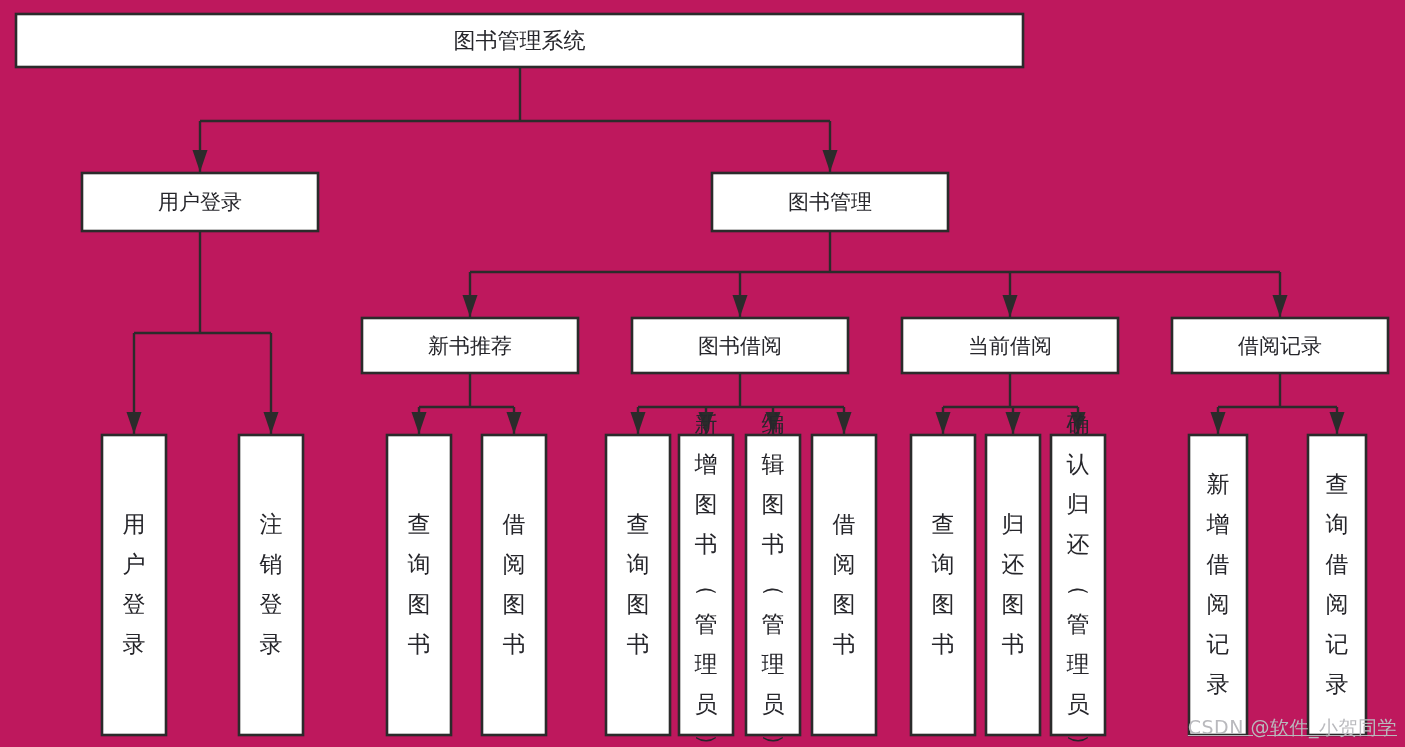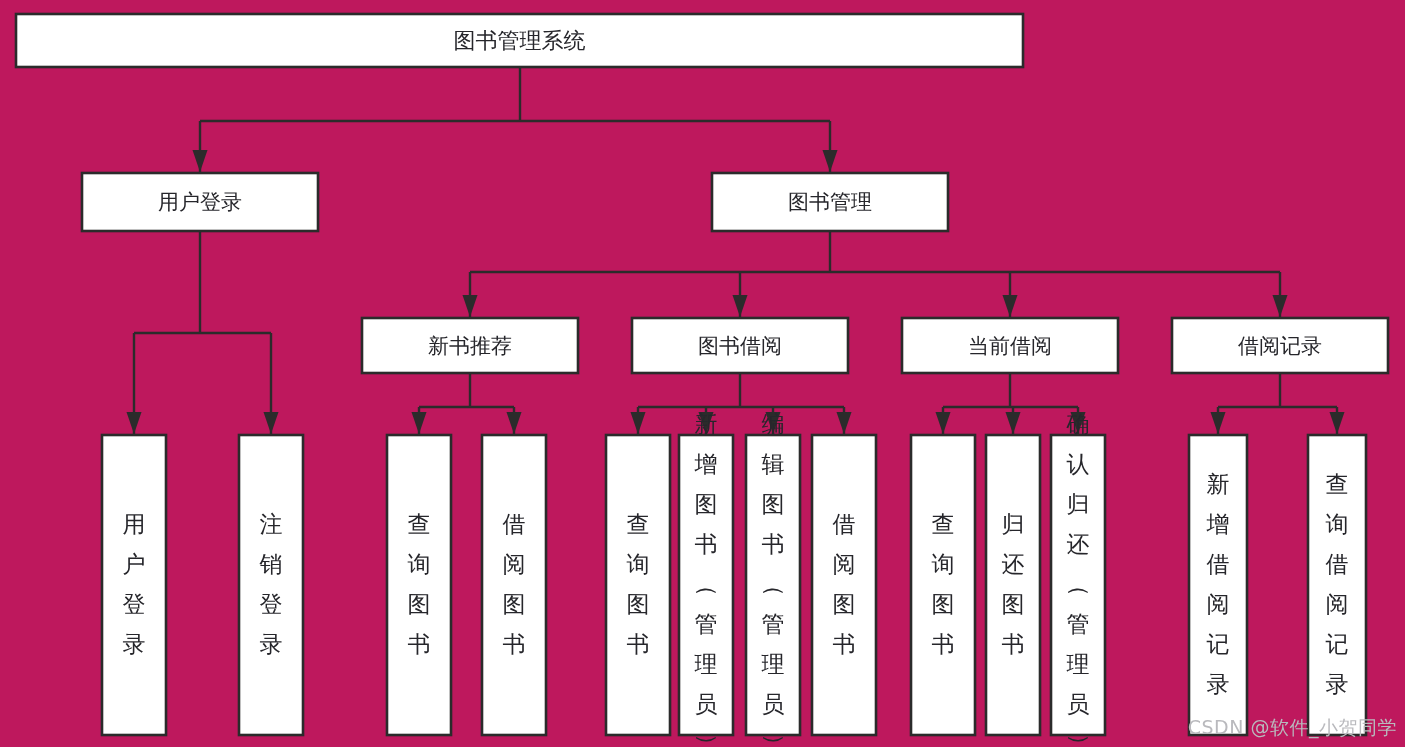--- a/index.html
+++ b/index.html
@@ -62,20 +62,21 @@
   .watermark-text {
     position: absolute;
     right: 8px;
     bottom: 6px;
     font-family: "DejaVu Sans", "Liberation Sans", sans-serif;
     font-size: 19px;
     color: #b9b9bd;
     white-space: nowrap;
     letter-spacing: 0.5px;
     user-select: none;
+    text-decoration: underline;
   }
 </style>
 </head>
 <body>
 
 <div id="diagram-root">
   <svg id="tree-canvas" viewBox="0 0 1405 747">
     <g id="connector-layer">
         <line x1="520" y1="67" x2="520" y2="121" class="connector"></line>
         <line x1="200" y1="121" x2="830" y2="121" class="connector"></line>

